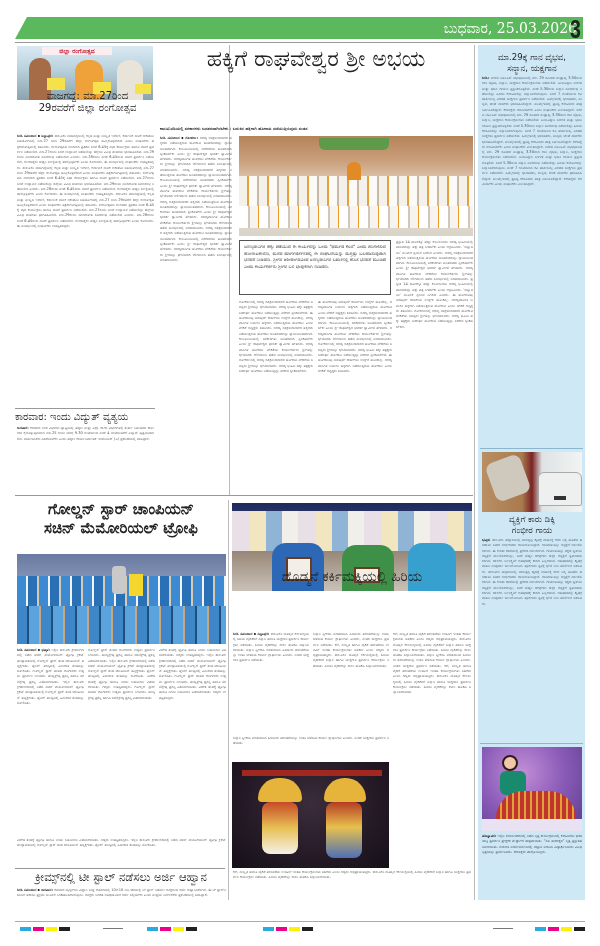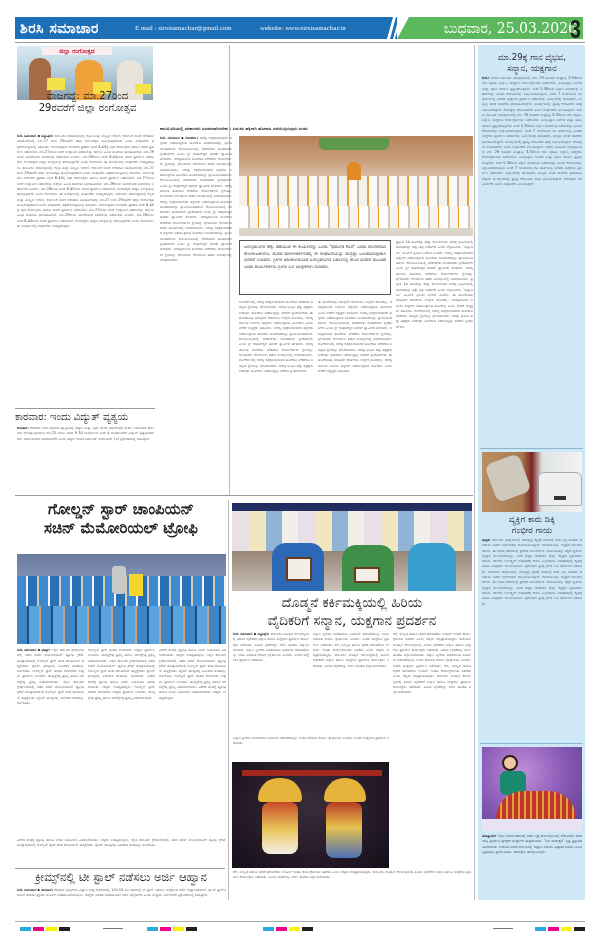--- a/index.html
+++ b/index.html
@@ -39,29 +39,20 @@
   .blurb { position: absolute; border: 1px solid #555; background: #fff; font-size: 4.6px; line-height: 6.5px; color: #333; padding: 3px 4px; text-align: justify; }
 
   
   .cbar { position: absolute; top: 927px; height: 4px; }
   .cross { position: absolute; top: 928px; height: 1px; background: #777; }
 </style>
 </head>
 <body>
 
 <div class="masthead">
-  <div class="mh-blue">
-    <span class="mh-title">ಶಿರಸಿ ಸಮಾಚಾರ</span>
-    <span class="mh-email">E mail : sirsisamachar@gmail.com</span>
-    <span class="mh-web">website: www.sirsisamachar.in</span>
-    <svg class="mh-slash" viewBox="0 0 14 22">
-      <polygon points="6,0 9,0 3,22 0,22" fill="#fff"></polygon>
-      <polygon points="12,0 14,0 8,22 6,22" fill="#fff"></polygon>
-    </svg>
-  </div>
   <div class="mh-green">
     <span class="mh-date">ಬುಧವಾರ, 25.03.2026</span>
   </div>
 </div>
 <div class="mh-page">3</div>
 <div class="mh-rule"></div>
 
 <div class="vsep" style="left:229px; top:45px; height:450px;"></div>
 <div class="vsep" style="left:474px; top:45px; height:855px;"></div>
 <div class="vsep" style="left:228px; top:500px; height:400px;"></div>
@@ -87,20 +78,21 @@
 </div>
 <div class="hsep" style="left:15px; top:408px; width:140px;"></div>
 
 <div class="hl" style="left:15px; top:411px; width:140px; font-size:10px; text-align:left;">ಕಾರವಾರ: ಇಂದು ವಿದ್ಯುತ್ ವ್ಯತ್ಯಯ</div>
 <div class="txt" style="left:17px; top:426px; width:137px; height:65px;">
   <span class="lead">ಕಾರವಾರ:</span>
   <span>ಕಾರವಾರ ನಗರ ವಿಭಾಗದ ವ್ಯಾಪ್ತಿಯಲ್ಲಿ ಹೆಸ್ಕಾಂ ಮತ್ತು ಎಲ್ಲಾ ಶಾಖಾ ವಿಭಾಗಗಳಲ್ಲಿ ತುರ್ತು ನಿರ್ವಹಣಾ ಕಾಮಗಾರಿ ಕೈಗೊಳ್ಳುವುದರಿಂದ ಮಾ.25 ರಂದು ಬೆಳಿಗ್ಗೆ 9.30 ಗಂಟೆಯಿಂದ ಸಂಜೆ 4 ಗಂಟೆಯವರೆಗೆ ವಿದ್ಯುತ್ ವ್ಯತ್ಯಯವಾಗಲಿದೆ. ಸಾರ್ವಜನಿಕರು ಸಹಕರಿಸಬೇಕು ಎಂದು ಹೆಸ್ಕಾಂ ಕಾರ್ಯನಿರ್ವಾಹಕ ಇಂಜಿನಿಯರ್ (ವಿ) ಪ್ರಕಟಣೆಯಲ್ಲಿ ತಿಳಿಸಿದ್ದಾರೆ.</span>
 </div>
 
 <div class="hl" style="left:160px; top:45px; width:312px; font-size:22px; line-height:27px; font-weight:500;">
+  <div>ಹಕ್ಕಿಗೆ ರಾಘವೇಶ್ವರ ಶ್ರೀ ಅಭಯ</div>
 </div>
 <div style="position:absolute; left:160px; top:126px; width:312px; font-size:4.2px; font-weight:bold; color:#333; white-space:nowrap; overflow:hidden;">ಕಾನೂನಿನಡಿಯಲ್ಲಿ ಸರಕಾರಗಳು ಜನಪರವಾಗಿರಬೇಕು । ಬದುಕಿನ ಹಕ್ಕಿಗಾಗಿ ಹೋರಾಟ ನಡೆಯುತ್ತಿರುವುದು ಸಂತಸ</div>
 
 <div class="txt" style="left:160px; top:136px; width:72px; height:355px;">
   <span class="lead">ಶಿರಸಿ ಸಮಾಚಾರ ∎ ಗೋಕರ್ಣ:</span>
   <span>ಅರಣ್ಯ ಅತಿಕ್ರಮಣದಾರರ ಹಕ್ಕಿಗಾಗಿ ನಡೆಯುತ್ತಿರುವ ಹೋರಾಟ ಜನಪರವಾಗಿದ್ದು ನ್ಯಾಯಯುತವಾಗಿದೆ. ಕಾನೂನಿನಡಿಯಲ್ಲಿ ಸರಕಾರಗಳು ಜನಪರವಾಗಿ ಸ್ಪಂದಿಸಬೇಕು ಎಂದು ಶ್ರೀ ರಾಘವೇಶ್ವರ ಭಾರತೀ ಸ್ವಾಮೀಜಿ ಹೇಳಿದರು. ಅರಣ್ಯವಾಸಿಗಳ ಹೋರಾಟ ವೇದಿಕೆಯ ಕಾರ್ಯಕರ್ತರು ಶ್ರೀಗಳನ್ನು ಭೇಟಿಯಾಗಿ ಆಶೀರ್ವಾದ ಪಡೆದ ಸಂದರ್ಭದಲ್ಲಿ ಮಾತನಾಡಿದರು.</span>
   <span>ಅರಣ್ಯ ಅತಿಕ್ರಮಣದಾರರ ಹಕ್ಕಿಗಾಗಿ ನಡೆಯುತ್ತಿರುವ ಹೋರಾಟ ಜನಪರವಾಗಿದ್ದು ನ್ಯಾಯಯುತವಾಗಿದೆ. ಕಾನೂನಿನಡಿಯಲ್ಲಿ ಸರಕಾರಗಳು ಜನಪರವಾಗಿ ಸ್ಪಂದಿಸಬೇಕು ಎಂದು ಶ್ರೀ ರಾಘವೇಶ್ವರ ಭಾರತೀ ಸ್ವಾಮೀಜಿ ಹೇಳಿದರು. ಅರಣ್ಯವಾಸಿಗಳ ಹೋರಾಟ ವೇದಿಕೆಯ ಕಾರ್ಯಕರ್ತರು ಶ್ರೀಗಳನ್ನು ಭೇಟಿಯಾಗಿ ಆಶೀರ್ವಾದ ಪಡೆದ ಸಂದರ್ಭದಲ್ಲಿ ಮಾತನಾಡಿದರು.</span>
   <span>ಅರಣ್ಯ ಅತಿಕ್ರಮಣದಾರರ ಹಕ್ಕಿಗಾಗಿ ನಡೆಯುತ್ತಿರುವ ಹೋರಾಟ ಜನಪರವಾಗಿದ್ದು ನ್ಯಾಯಯುತವಾಗಿದೆ. ಕಾನೂನಿನಡಿಯಲ್ಲಿ ಸರಕಾರಗಳು ಜನಪರವಾಗಿ ಸ್ಪಂದಿಸಬೇಕು ಎಂದು ಶ್ರೀ ರಾಘವೇಶ್ವರ ಭಾರತೀ ಸ್ವಾಮೀಜಿ ಹೇಳಿದರು. ಅರಣ್ಯವಾಸಿಗಳ ಹೋರಾಟ ವೇದಿಕೆಯ ಕಾರ್ಯಕರ್ತರು ಶ್ರೀಗಳನ್ನು ಭೇಟಿಯಾಗಿ ಆಶೀರ್ವಾದ ಪಡೆದ ಸಂದರ್ಭದಲ್ಲಿ ಮಾತನಾಡಿದರು.</span>
   <span>ಅರಣ್ಯ ಅತಿಕ್ರಮಣದಾರರ ಹಕ್ಕಿಗಾಗಿ ನಡೆಯುತ್ತಿರುವ ಹೋರಾಟ ಜನಪರವಾಗಿದ್ದು ನ್ಯಾಯಯುತವಾಗಿದೆ. ಕಾನೂನಿನಡಿಯಲ್ಲಿ ಸರಕಾರಗಳು ಜನಪರವಾಗಿ ಸ್ಪಂದಿಸಬೇಕು ಎಂದು ಶ್ರೀ ರಾಘವೇಶ್ವರ ಭಾರತೀ ಸ್ವಾಮೀಜಿ ಹೇಳಿದರು. ಅರಣ್ಯವಾಸಿಗಳ ಹೋರಾಟ ವೇದಿಕೆಯ ಕಾರ್ಯಕರ್ತರು ಶ್ರೀಗಳನ್ನು ಭೇಟಿಯಾಗಿ ಆಶೀರ್ವಾದ ಪಡೆದ ಸಂದರ್ಭದಲ್ಲಿ ಮಾತನಾಡಿದರು.</span>
 </div>
@@ -203,23 +195,22 @@
 </div>
 
 <div class="photo" style="left:232px; top:503px; width:240px; height:88px; background: linear-gradient(180deg,#1e2a5a 0%,#2d3a6e 20%,#8d7a6a 45%,#c9c1b8 100%);">
   <div style="position:absolute; left:0; top:8px; width:240px; height:40px; background: repeating-linear-gradient(90deg,#e9dfe6 0 18px,#f1e6c0 18px 34px,#8fb4d6 34px 50px,#f0efe9 50px 66px);"></div>
   <div style="position:absolute; left:40px; top:40px; width:52px; height:48px; background:#2c68b5; border-radius:14px 14px 0 0;"></div>
   <div style="position:absolute; left:110px; top:42px; width:52px; height:46px; background:#3e8f47; border-radius:14px 14px 0 0;"></div>
   <div style="position:absolute; left:176px; top:40px; width:48px; height:48px; background:#38a0cf; border-radius:14px 14px 0 0;"></div>
   <div style="position:absolute; left:54px; top:54px; width:26px; height:24px; background:#f4efe6; border:2px solid #6b3b1f;"></div>
   <div style="position:absolute; left:122px; top:64px; width:26px; height:16px; background:#f4efe6; border:2px solid #6b3b1f;"></div>
 </div>
-<div class="hl" style="left:232px; top:593px; width:240px; font-size:13.5px; line-height:18px;">
+<div class="hl" style="left:232px; top:567px; width:240px; font-size:13.5px; line-height:18px;">
   <div>ದೊಡ್ಮನೆ ಕರ್ಕಿಮಕ್ಕಿಯಲ್ಲಿ ಹಿರಿಯ</div>
-  <div>ವೈದಿಕರಿಗೆ ಸನ್ಮಾನ, ಯಕ್ಷಗಾನ ಪ್ರದರ್ಶನ</div>
 </div>
 <div class="txt" style="left:233px; top:632px; width:76px; height:100px;">
   <span class="lead">ಶಿರಸಿ ಸಮಾಚಾರ ∎ ಸಿದ್ದಾಪುರ:</span>
   <span>ತಾಲೂಕಿನ ದೊಡ್ಮನೆ ಕರ್ಕಿಮಕ್ಕಿಯಲ್ಲಿ ಹಿರಿಯ ವೈದಿಕರಿಗೆ ಸನ್ಮಾನ ಹಾಗೂ ಯಕ್ಷಗಾನ ಪ್ರದರ್ಶನ ಕಾರ್ಯಕ್ರಮ ನಡೆಯಿತು. ಹಿರಿಯ ವೈದಿಕರನ್ನು ಶಾಲು ಹೊದಿಸಿ ಸನ್ಮಾನಿಸಲಾಯಿತು.</span>
   <span>ಸನ್ಮಾನ ಸ್ವೀಕರಿಸಿ ಮಾತನಾಡಿದ ಹಿರಿಯರು ಪರಂಪರೆಯನ್ನು ಉಳಿಸಿ ಬೆಳೆಸುವ ಕಾರ್ಯ ಶ್ಲಾಘನೀಯ ಎಂದರು. ನಂತರ ಯಕ್ಷಗಾನ ಪ್ರದರ್ಶನ ನಡೆಯಿತು.</span>
 </div>
 <div class="txt" style="left:313px; top:632px; width:76px; height:100px;">
   <span>ಸನ್ಮಾನ ಸ್ವೀಕರಿಸಿ ಮಾತನಾಡಿದ ಹಿರಿಯರು ಪರಂಪರೆಯನ್ನು ಉಳಿಸಿ ಬೆಳೆಸುವ ಕಾರ್ಯ ಶ್ಲಾಘನೀಯ ಎಂದರು. ನಂತರ ಯಕ್ಷಗಾನ ಪ್ರದರ್ಶನ ನಡೆಯಿತು.</span>
   <span>ಕಲೆ, ಸಂಸ್ಕೃತಿ ಹಾಗೂ ವೈದಿಕ ಪರಂಪರೆಯ ಉಳಿವಿಗೆ ಇಂತಹ ಕಾರ್ಯಕ್ರಮಗಳು ಸಹಕಾರಿ ಎಂದು ಗಣ್ಯರು ಅಭಿಪ್ರಾಯಪಟ್ಟರು.</span>
   <span>ತಾಲೂಕಿನ ದೊಡ್ಮನೆ ಕರ್ಕಿಮಕ್ಕಿಯಲ್ಲಿ ಹಿರಿಯ ವೈದಿಕರಿಗೆ ಸನ್ಮಾನ ಹಾಗೂ ಯಕ್ಷಗಾನ ಪ್ರದರ್ಶನ ಕಾರ್ಯಕ್ರಮ ನಡೆಯಿತು. ಹಿರಿಯ ವೈದಿಕರನ್ನು ಶಾಲು ಹೊದಿಸಿ ಸನ್ಮಾನಿಸಲಾಯಿತು.</span>

